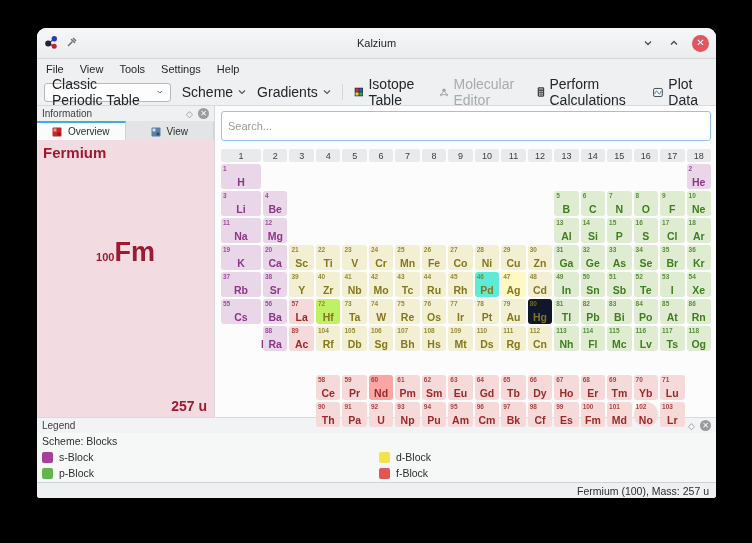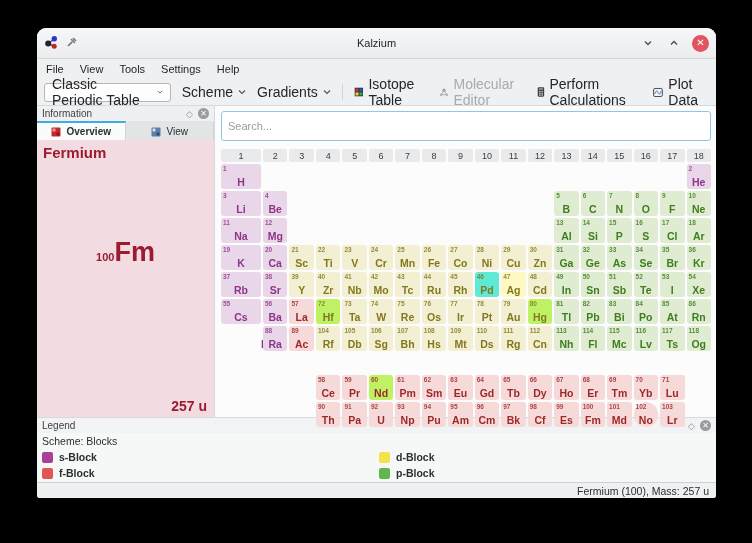--- a/index.html
+++ b/index.html
@@ -39,21 +39,21 @@
   
   .dock-info { width:178px; flex:0 0 178px; display:flex; flex-direction:column; border-right:1px solid #d8d9da; }
   .dock-header { height:15px; flex:0 0 15px; display:flex; align-items:center; padding:0 5px; gap:5px; font-size:10px; color:#3c3e40; }
   .dock-header .sp { flex:1; }
   .diamond-ic { font-size:9px; color:#8f9294; }
   .dock-x { width:11px; height:11px; border-radius:50%; background:#999c9f; color:#fff; font-size:8px; line-height:1;
     display:flex; align-items:center; justify-content:center; }
   .dock-tabs { display:flex; height:19px; flex:0 0 19px; background:#e6e7e8; }
   .dock-tab { flex:1; display:flex; align-items:center; justify-content:center; gap:6px; font-size:10px;
     border-top:2px solid transparent; border-right:1px solid #d2d3d4; color:#2c2e30; background:#e3e4e5; }
-  .dock-tab.active { background:#fafbfb; border-top:2px solid #3daee2;font-weight:bold; }
+  .dock-tab.active { background:#fafbfb; border-top:2px solid #3daee2; }
   .info-content { flex:1; background:#f2dce1; position:relative; color:#9c1b31; }
   .info-name { position:absolute; top:4px; left:6px; font-size:15px; font-weight:bold; }
   .info-symbol-wrap { position:absolute; top:100px; left:0; right:0; display:flex; justify-content:center; align-items:flex-end; }
   .info-num { font-size:11px; font-weight:bold; margin-bottom:3px; }
   .info-sym { font-size:27px; font-weight:bold; line-height:0.95; }
   .info-mass { position:absolute; bottom:3px; right:7px; font-size:14px; font-weight:bold; }
 
   
   .main { flex:1; background:#fcfcfc; padding:5px 5px 0 6px; display:flex; flex-direction:column; min-width:0; }
   .search { height:17px; flex:0 0 17px; border:1px solid #8fc6e9; border-radius:3px; padding:14px 6px;
@@ -67,21 +67,21 @@
   .ecell { position:relative; border-radius:3px; }
   .ecell .no { position:absolute; top:1px; left:2px; font-size:6.5px; font-weight:bold; opacity:.85; }
   .ecell .sym { position:absolute; bottom:1px; left:0; right:0; text-align:center; font-size:10.5px; font-weight:bold; }
 
   
   .legend { flex:0 0 59px; border-top:1px solid #d8d9da; background:#f6f7f7; display:flex; flex-direction:column; }
   .legend-header { height:15px; flex:0 0 15px; display:flex; align-items:center; gap:5px; padding:0 5px; font-size:10px; color:#3c3e40; background:#f2f3f4; }
   .legend-header .sp { flex:1; }
   .legend-body { flex:1; padding:2px 5px 3px; font-size:10.5px; color:#2c2e30; }
   .legend-scheme { margin-bottom:4px; }
-  .legend-grid { display:grid; grid-template-columns:337px 1fr; row-gap:4px;font-weight:bold; }
+  .legend-grid { display:grid; grid-template-columns:337px 1fr; row-gap:4px; }
   .legend-item { display:flex; align-items:center; gap:6px; }
   .swatch { width:11px; height:11px; border-radius:2px; flex:0 0 11px; }
 
   
   .statusbar { flex:0 0 16px; border-top:1px solid #cfd0d1; background:#eff0f1;
     display:flex; align-items:center; justify-content:flex-end; padding:0 7px; font-size:10.5px; color:#2a2c2e; }
 </style>
 </head>
 <body>
 
@@ -511,21 +511,21 @@
             <span class="sym">Ir</span>
           </div>
           <div class="ecell" style="background: rgb(242, 239, 210); color: rgb(131, 120, 30); grid-area: 7 / 10;">
             <span class="no">78</span>
             <span class="sym">Pt</span>
           </div>
           <div class="ecell" style="background: rgb(242, 239, 210); color: rgb(131, 120, 30); grid-area: 7 / 11;">
             <span class="no">79</span>
             <span class="sym">Au</span>
           </div>
-          <div class="ecell" style="background: #bef264; color: rgb(131, 120, 30); grid-area: 7 / 12;">
+          <div class="ecell" style="background: #0f172a; color: rgb(131, 120, 30); grid-area: 7 / 12;">
             <span class="no">80</span>
             <span class="sym">Hg</span>
           </div>
           <div class="ecell" style="background: rgb(223, 236, 210); color: rgb(63, 125, 30); grid-area: 7 / 13;">
             <span class="no">81</span>
             <span class="sym">Tl</span>
           </div>
           <div class="ecell" style="background: rgb(223, 236, 210); color: rgb(63, 125, 30); grid-area: 7 / 14;">
             <span class="no">82</span>
             <span class="sym">Pb</span>
@@ -619,21 +619,21 @@
             <span class="sym">Og</span>
           </div>
           <div class="ecell" style="background: rgb(246, 217, 217); color: rgb(156, 41, 41); grid-area: 10 / 4;">
             <span class="no">58</span>
             <span class="sym">Ce</span>
           </div>
           <div class="ecell" style="background: rgb(246, 217, 217); color: rgb(156, 41, 41); grid-area: 10 / 5;">
             <span class="no">59</span>
             <span class="sym">Pr</span>
           </div>
-          <div class="ecell" style="background: #bef264; color: rgb(156, 41, 41); grid-area: 10 / 6;">
+          <div class="ecell" style="background: #fca5a5; color: rgb(156, 41, 41); grid-area: 10 / 6;">
             <span class="no">60</span>
             <span class="sym">Nd</span>
           </div>
           <div class="ecell" style="background: rgb(246, 217, 217); color: rgb(156, 41, 41); grid-area: 10 / 7;">
             <span class="no">61</span>
             <span class="sym">Pm</span>
           </div>
           <div class="ecell" style="background: rgb(246, 217, 217); color: rgb(156, 41, 41); grid-area: 10 / 8;">
             <span class="no">62</span>
             <span class="sym">Sm</span>
@@ -746,26 +746,26 @@
       <div class="legend-grid">
         <span class="legend-item">
           <span class="swatch" style="background: rgb(168, 64, 154);"></span>
           <span>s-Block</span>
         </span>
         <span class="legend-item">
           <span class="swatch" style="background: rgb(243, 226, 75);"></span>
           <span>d-Block</span>
         </span>
         <span class="legend-item">
+          <span class="swatch" style="background: rgb(98, 181, 79);"></span>
+          <span>p-Block</span>
+        </span>
+        <span class="legend-item">
           <span class="swatch" style="background: rgb(226, 85, 85);"></span>
           <span>f-Block</span>
-        </span>
-        <span class="legend-item">
-          <span class="swatch" style="background: rgb(98, 181, 79);"></span>
-          <span>p-Block</span>
         </span>
       </div>
     </div>
   </div>
 
   <div class="statusbar">
     <span>Fermium (100), Mass: 257 u</span>
   </div>
 
 </div>

